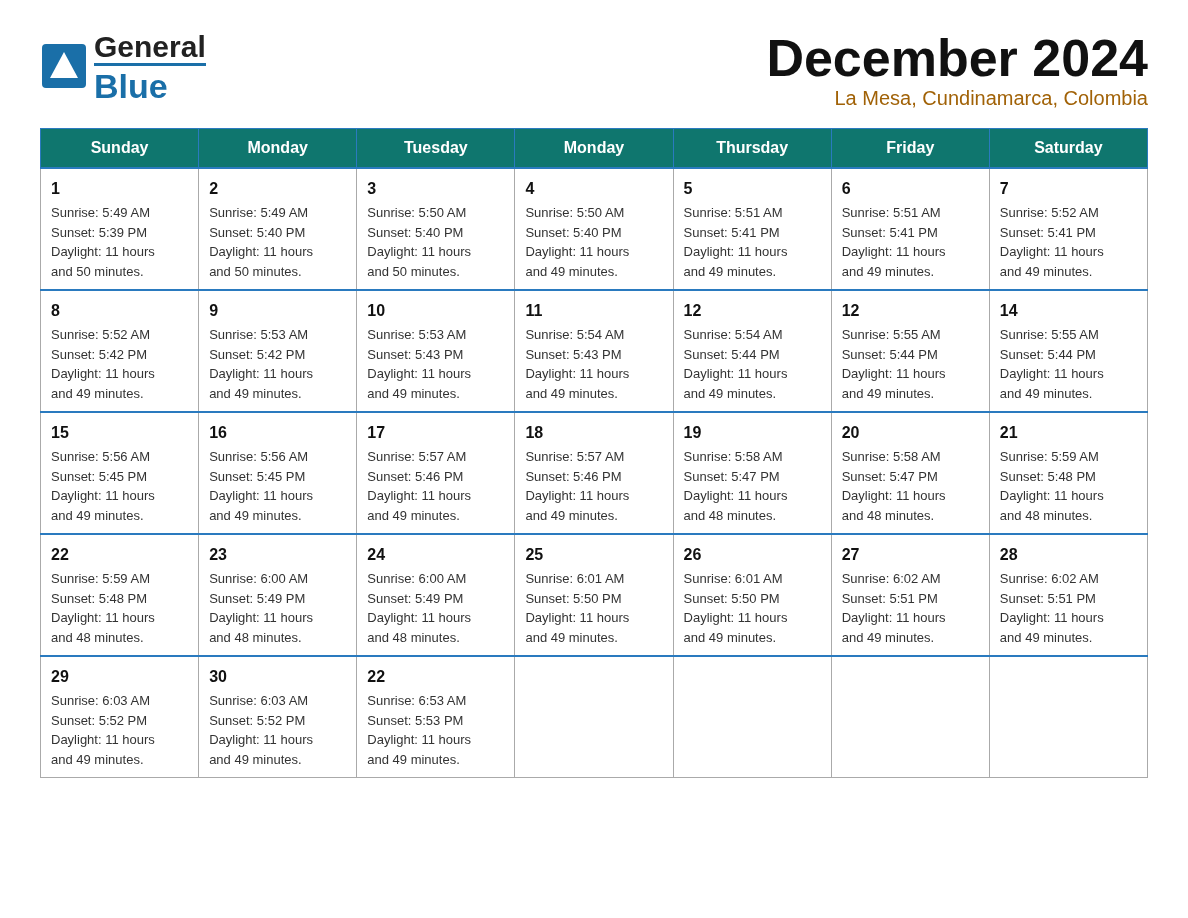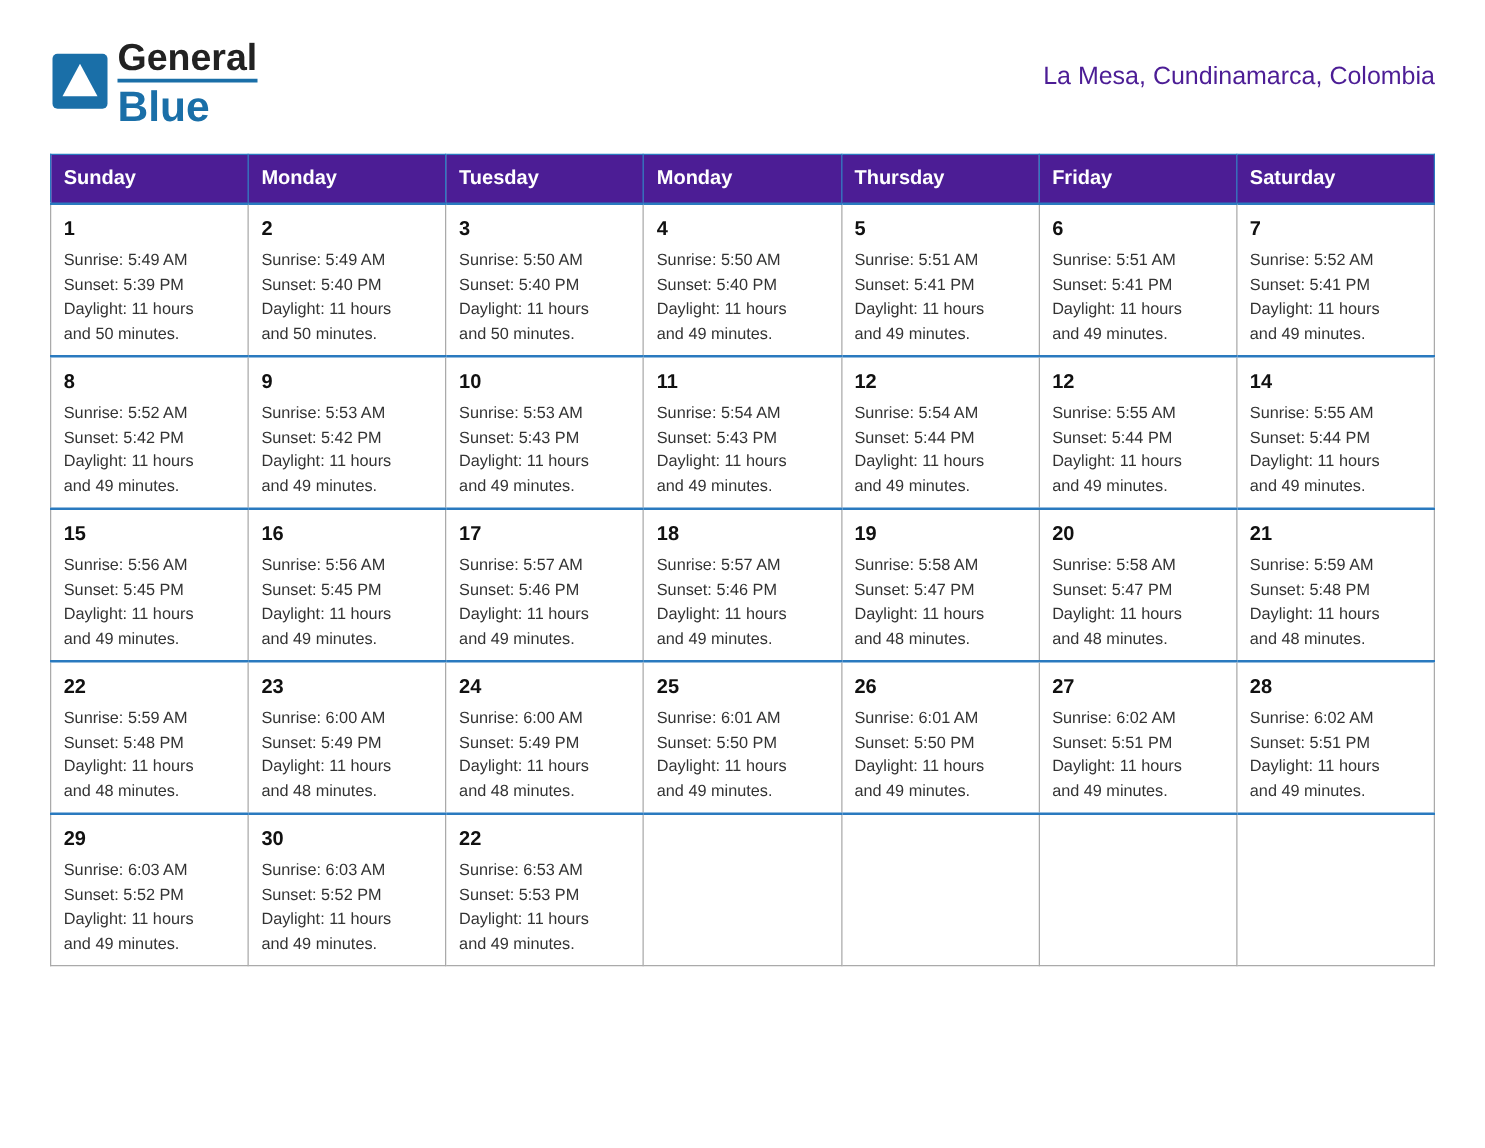--- a/index.html
+++ b/index.html
@@ -26,35 +26,35 @@
       text-align: right;
     }
     .month-title {
       font-size: 52px;
       font-weight: bold;
       color: #111;
       line-height: 1.1;
     }
     .location-title {
       font-size: 20px;
-      color: #4c1d95;
-      margin-top: 20px;
+      color: #a16207;
+      margin-top: 0;
     }
     .calendar-table {
       width: 100%;
       border-collapse: collapse;
       margin-top: 4px;
     }
     .calendar-table th {
-      background: #4c1d95;
+      background: #0f766e;
       color: #fff;
       font-size: 16px;
       font-weight: bold;
       padding: 10px 10px;
-      text-align: left;
+      text-align: center;
       border: 1px solid #2a7abf;
     }
     .calendar-table td {
       border: 1px solid #aaa;
       vertical-align: top;
       padding: 8px 10px;
       font-size: 13px;
       line-height: 1.5;
       width: calc(100% / 7);
       min-height: 90px;
@@ -93,20 +93,21 @@
           <polygon points="24,10 38,36 10,36" fill="white"></polygon>
         </svg>
       </span>
       <div>
         <div style="font-size:30px; font-weight:bold; color:#222; line-height:1.1;">General</div>
         <div style="font-size:34px; font-weight:bold; color:#1a6fa8; line-height:1.1; border-top: 3px solid #1a6fa8; padding-top:2px;">Blue</div>
       </div>
     </div>
   </div>
   <div class="title-section">
+    <div class="month-title">December 2024</div>
     <div class="location-title">La Mesa, Cundinamarca, Colombia</div>
   </div>
 </div>
 
 <table class="calendar-table">
   <thead>
     <tr>
     <th>Sunday</th>
         <th>Monday</th>
         <th>Tuesday</th>

